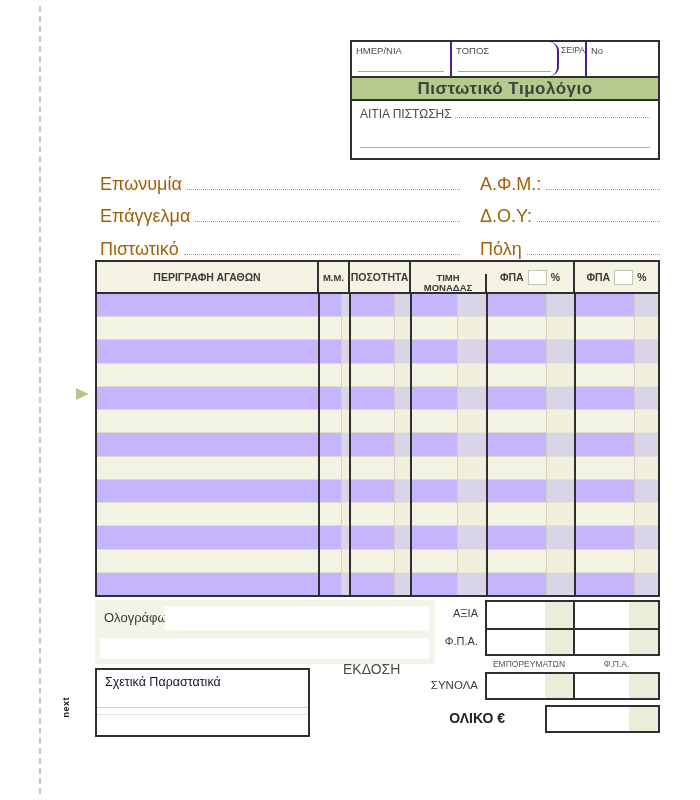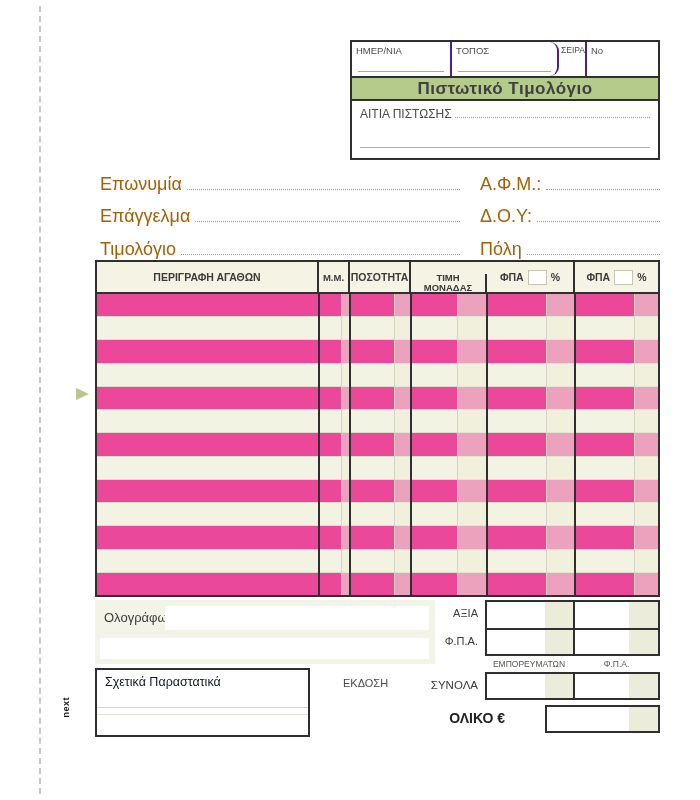--- a/index.html
+++ b/index.html
@@ -47,21 +47,21 @@
   .field-row .dotfill { height:15px; margin-left:5px; border-bottom:1px dotted #98988e; }
   .fl1 { left:100px; top:174px; width:360px; }
   .fl2 { left:100px; top:206px; width:360px; }
   .fl3 { left:100px; top:239px; width:360px; }
   .fr1 { left:480px; top:174px; width:180px; }
   .fr2 { left:480px; top:206px; width:180px; }
   .fr3 { left:480px; top:239px; width:180px; }
 
   
   .items-table { left:95px; top:260px; width:565px; height:337px;
-    border:2px solid #2f2f2f; background:#ec4899; }
+    border:2px solid #2f2f2f; background:#c4b5fd; }
   .thead { display:flex; height:32px; background:#f4f3e4;
     border-bottom:2px solid #2f2f2f; }
   .th { display:flex; align-items:center; justify-content:center;
     border-right:2px solid #2f2f2f; font-size:10.5px; font-weight:bold;
     color:#3a3a3a; text-align:center; }
   .th:last-child { border-right:none; }
   .th-desc { width:222px; } .th-unit { width:31px; font-size:9.5px; }
   .th-qty { width:61px; } .th-price { width:76px; flex-direction:column;
     font-size:9.5px; line-height:1.1;margin-top:12px; }
   .th-vat1 { width:88px; } .th-vat2 { flex:1; }
@@ -96,21 +96,21 @@
 
   .lbl-axia { left:420px; top:607px; width:58px; text-align:right; font-size:11px; }
   .lbl-fpa  { left:420px; top:635px; width:58px; text-align:right; font-size:11px; }
   .lbl-goods { left:485px; top:659px; width:88px; text-align:center;
     font-size:8.5px; color:#55554d; }
   .lbl-vatcol { left:573px; top:659px; width:87px; text-align:center;
     font-size:8.5px; color:#55554d; }
   .lbl-synola { left:406px; top:679px; width:72px; text-align:right; font-size:11.5px; }
   .lbl-oliko { left:398px; top:710px; width:107px; text-align:right;
     font-size:14px; font-weight:bold; color:#222; }
-  .lbl-ekdosi { left:343px; top:677px; font-size:11px; color:#4a4a4a; }
+  .lbl-ekdosi { left:343px; top:661px; font-size:14px; color:#4a4a4a; }
 
   
   .docs-box { left:95px; top:668px; width:215px; height:69px;
     border:2px solid #2f2f2f; background:#fff; }
   .docs-label { position:absolute; left:8px; top:5px; font-size:12.5px; color:#0f172a; }
   .docs-line1 { position:absolute; left:0; right:0; top:37px; border-top:1px solid #d5d5c8; }
   .docs-line2 { position:absolute; left:0; right:0; top:44px; border-top:1px solid #e3e3d8; }
 </style>
 </head>
 <body>
@@ -150,21 +150,21 @@
 
 <div class="abs field-row fl1">
   <span>Επωνυμία</span>
   <div class="dotfill"></div>
 </div>
 <div class="abs field-row fl2">
   <span>Επάγγελμα</span>
   <div class="dotfill"></div>
 </div>
 <div class="abs field-row fl3">
-  <span>Τιμολόγιο</span>
+  <span>Πιστωτικό</span>
   <div class="dotfill"></div>
 </div>
 <div class="abs field-row fr1">
   <span>Α.Φ.Μ.:</span>
   <div class="dotfill"></div>
 </div>
 <div class="abs field-row fr2">
   <span>Δ.Ο.Υ:</span>
   <div class="dotfill"></div>
 </div>

